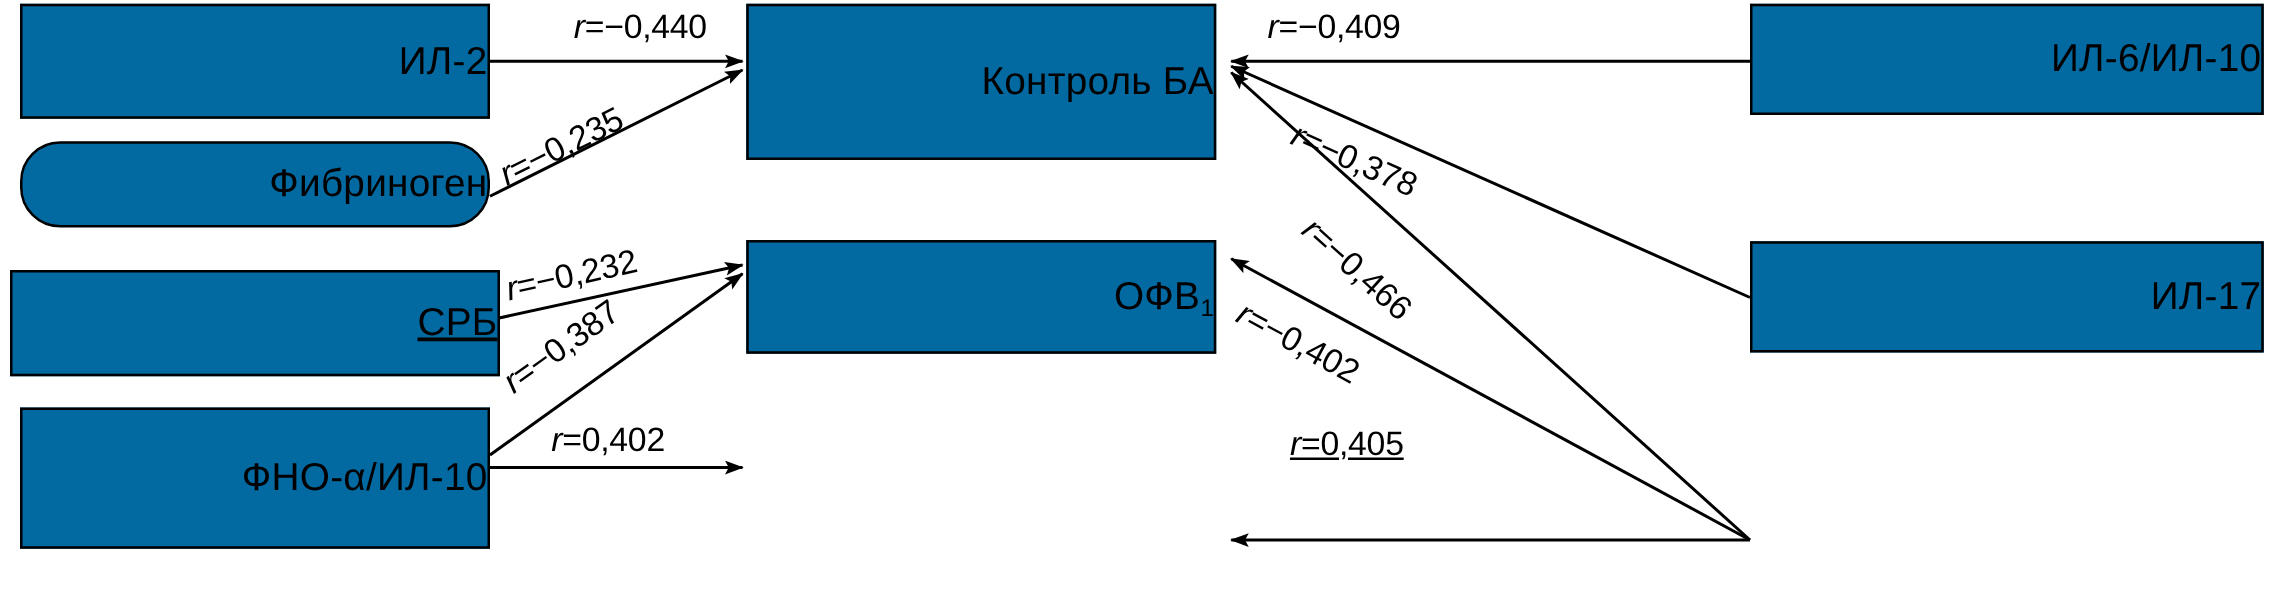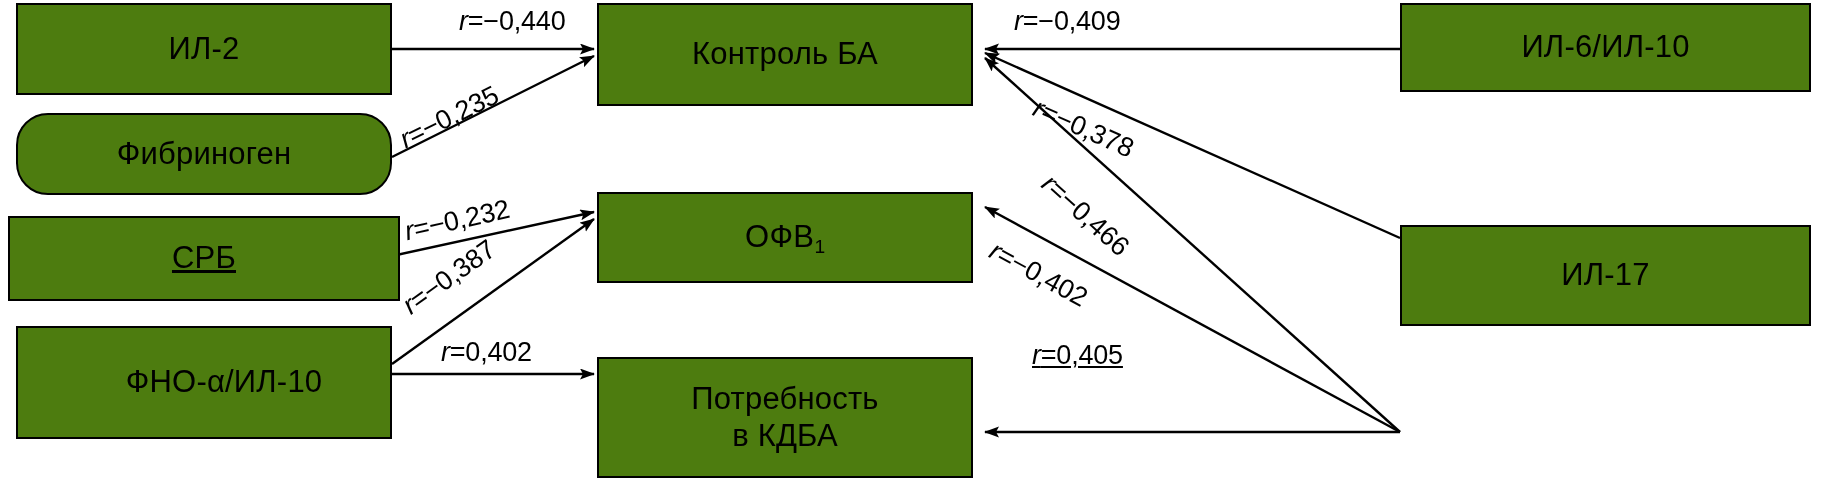--- a/index.html
+++ b/index.html
@@ -20,24 +20,24 @@
     left: 0;
     top: 0;
     width: 1827px;
     height: 481px;
     pointer-events: none;
   }
   .node {
     position: absolute;
     box-sizing: border-box;
     border: 2.5px solid #000000;
-    background: #4d7c0f;
+    background: #0369a1;
     display: flex;
     align-items: center;
-    justify-content: center;
+    justify-content: flex-end;
     text-align: center;
     color: #000000;
     font-size: 31px;
     line-height: 1.18;
     letter-spacing: 0.2px;
   }
   .node .lbl { display: block; }
   .node sub {
     font-size: 0.62em;
     vertical-align: baseline;
@@ -100,54 +100,48 @@
     </g>
     <g>
       <line x1="1400" y1="432" x2="985" y2="432" stroke="#000" stroke-width="2.4" marker-end="url(#arrowR)"></line>
     </g>
   </svg>
 
   <div class="node" style="left:16px; top:3px; width:376px; height:92px;">
     <span class="lbl">ИЛ-2</span>
   </div>
 
-  <div class="node" style="left:16px; top:113px; width:376px; height:82px;border-radius:32px;">
+  <div class="node" style="left:16px; top:113px; width:376px; height:69px;border-radius:32px;">
     <span class="lbl">Фибриноген</span>
   </div>
 
   <div class="node" style="left:8px; top:216px; width:392px; height:85px;text-decoration:underline;">
     <span class="lbl">СРБ</span>
   </div>
 
   <div class="node" style="left:16px; top:326px; width:376px; height:113px;padding-left:40px;">
     <span class="lbl">ФНО-α/ИЛ-10</span>
   </div>
 
-  <div class="node" style="left:597px; top:3px; width:376px; height:103px;">
+  <div class="node" style="left:597px; top:3px; width:376px; height:125px;">
     <span>
       <span class="lbl">Контроль БА</span>
     </span>
   </div>
 
   <div class="node" style="left:597px; top:192px; width:376px; height:91px;">
     <span><span>ОФВ</span><sub>1</sub></span>
   </div>
 
-  <div class="node" style="left:597px; top:357px; width:376px; height:121px;">
-    <span>
-      <span class="lbl">Потребность</span>
-      <span class="lbl">в КДБА</span>
-    </span>
-  </div>
 
   <div class="node" style="left:1400px; top:3px; width:411px; height:89px;">
     <span class="lbl">ИЛ-6/ИЛ-10</span>
   </div>
 
-  <div class="node" style="left:1400px; top:193px; width:411px; height:101px;margin-top:32px;">
+  <div class="node" style="left:1400px; top:193px; width:411px; height:89px;">
     <span class="lbl">ИЛ-17</span>
   </div>
 
 
   <div class="edge-label" style="left:459px; top:6px; transform:rotate(0deg);"><i>r</i>=−0,440</div>
 
   <div class="edge-label" style="left:396px; top:102px; transform:rotate(-26.5deg);"><i>r</i>=−0,235</div>
 
   <div class="edge-label" style="left:404px; top:205px; transform:rotate(-12.5deg);"><i>r</i>=−0,232</div>
 

